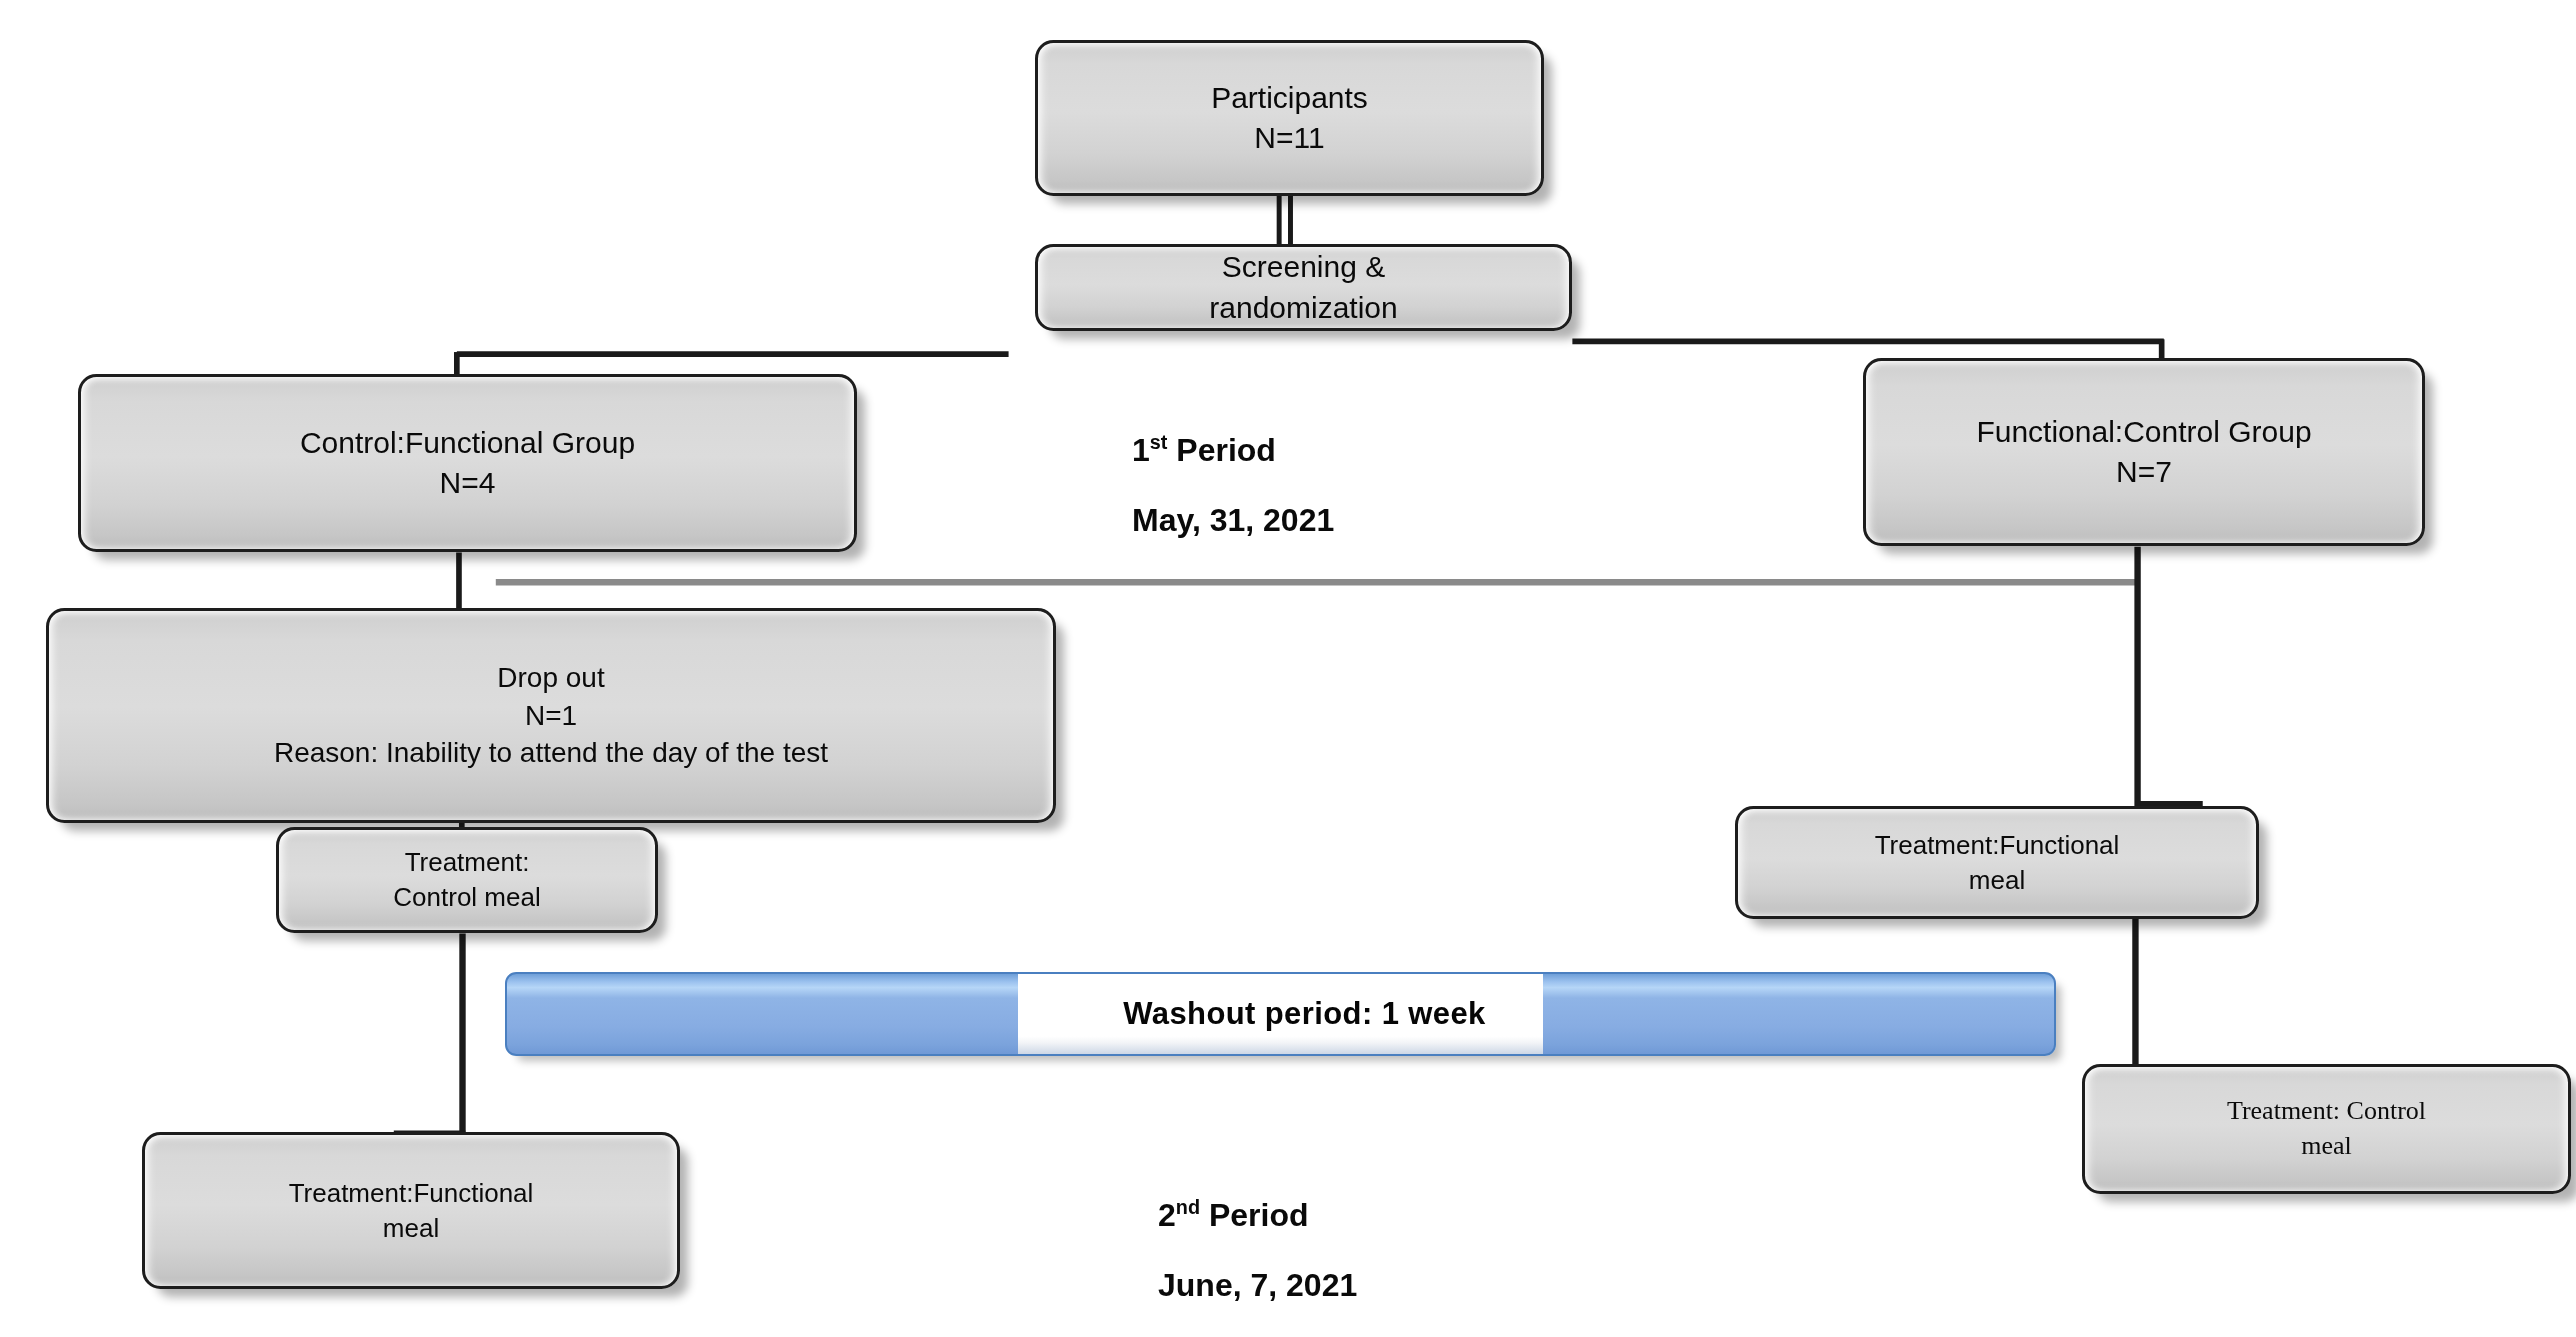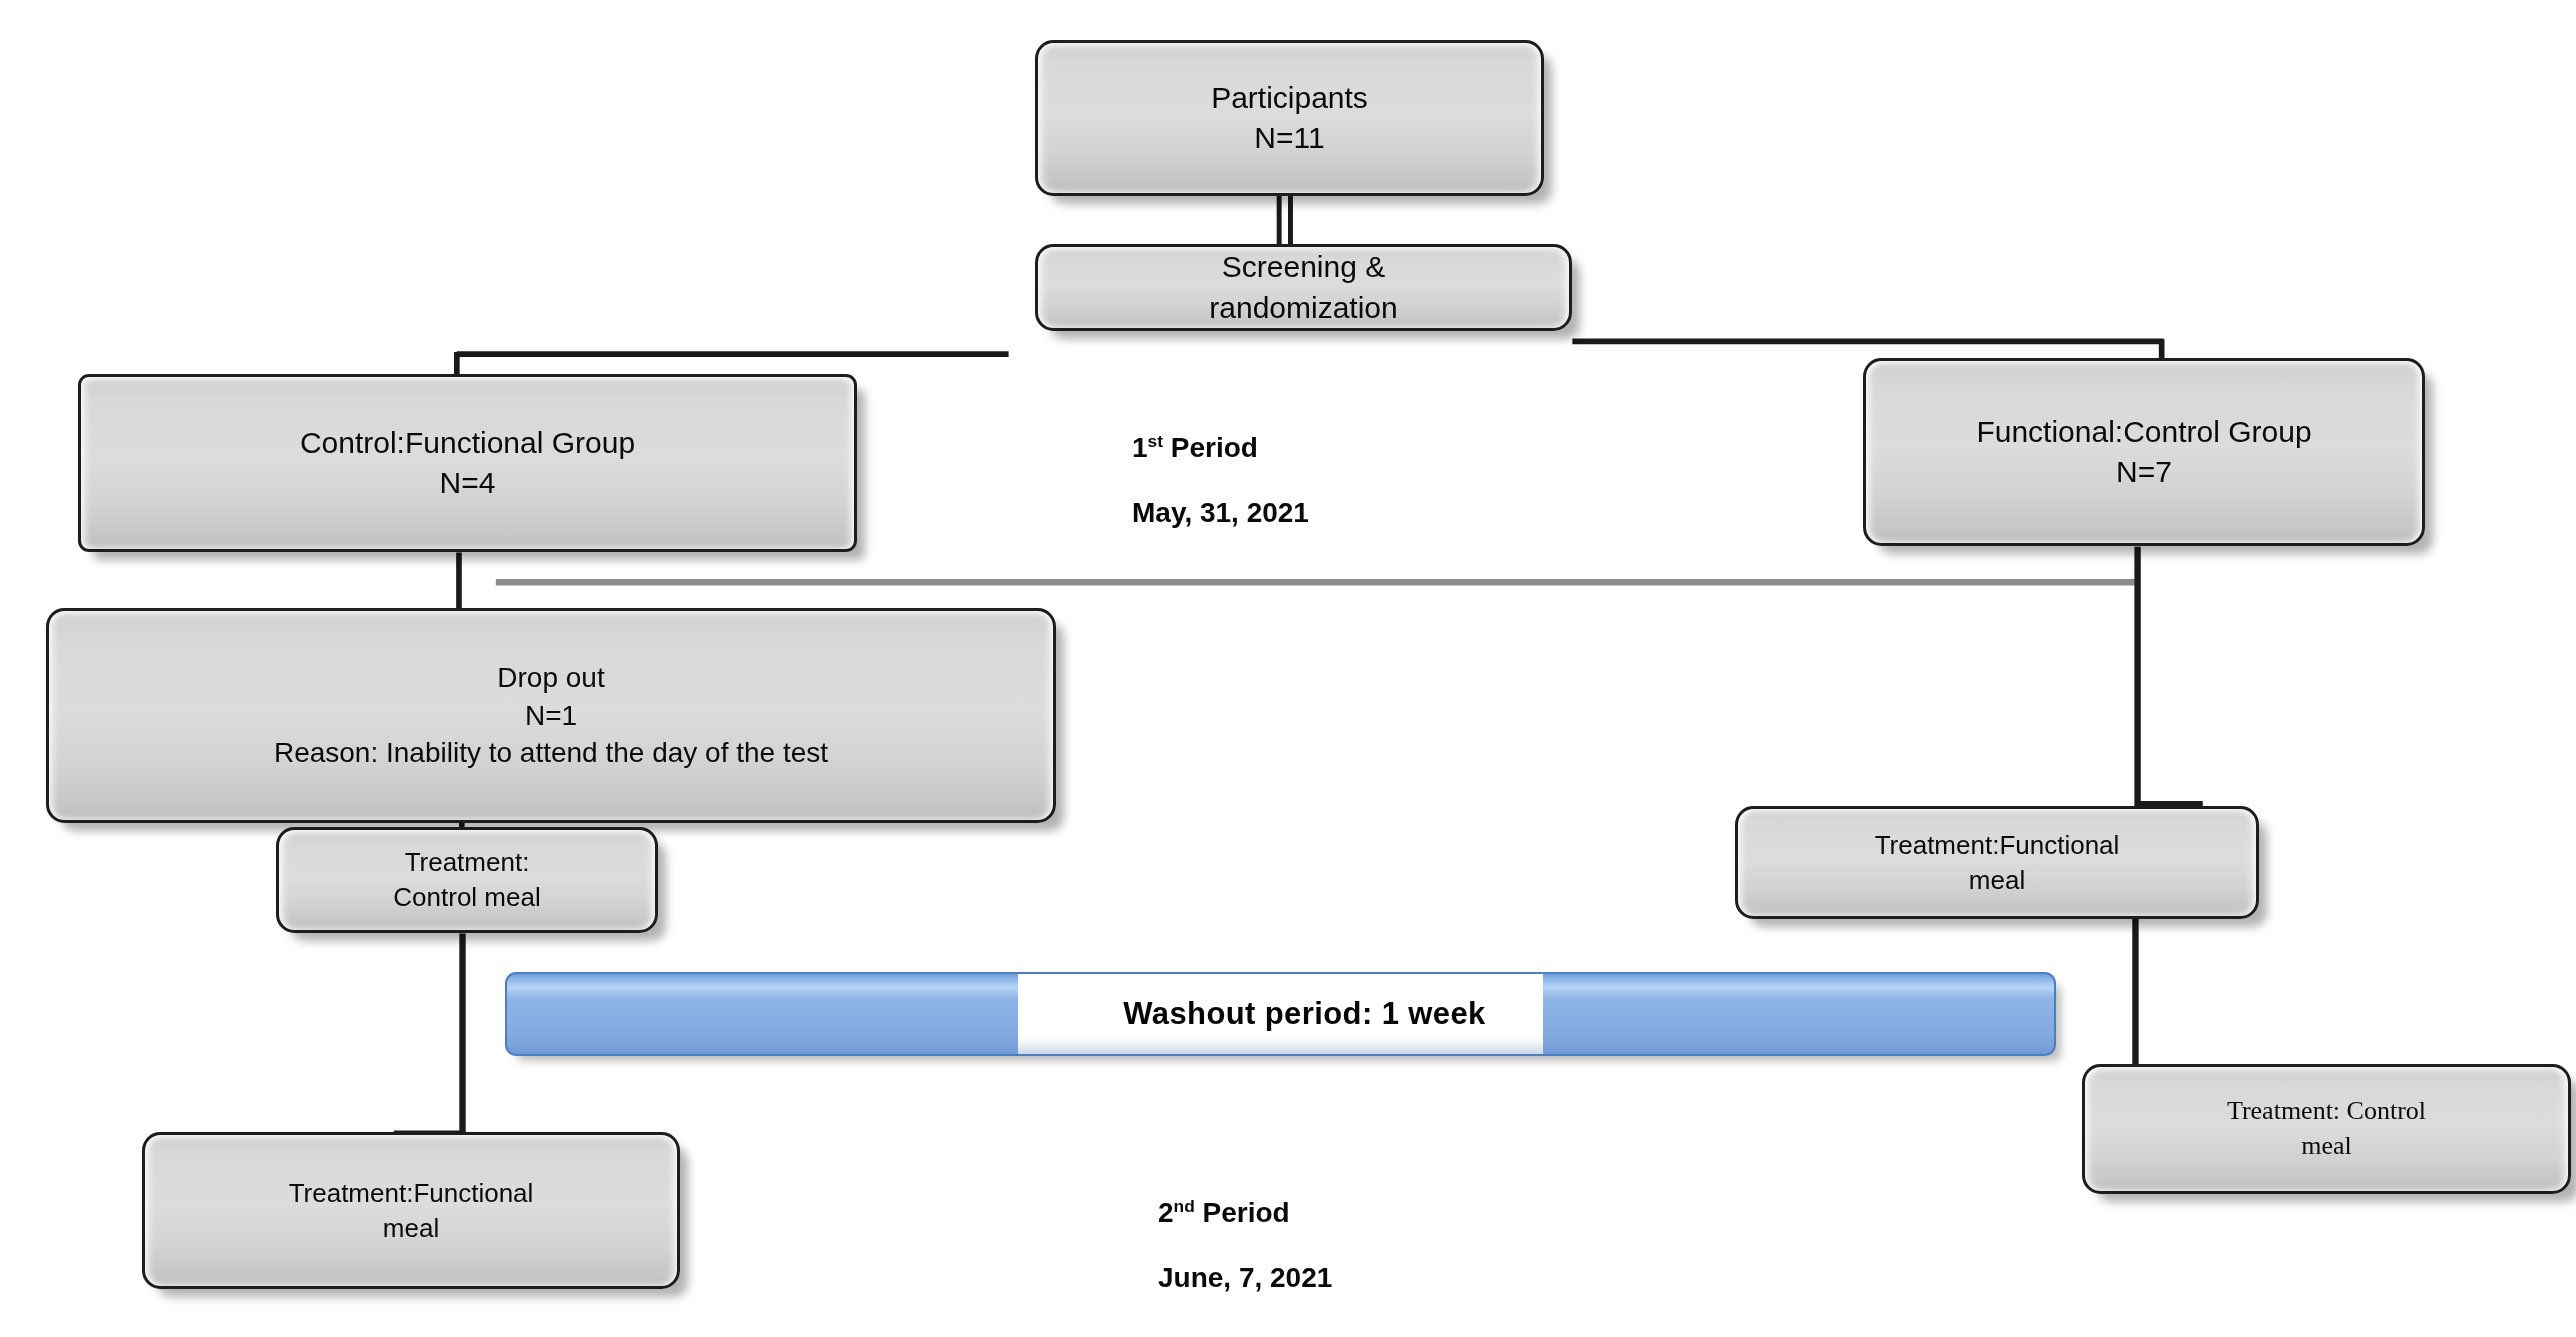--- a/index.html
+++ b/index.html
@@ -111,21 +111,21 @@
     font-weight: bold;
     color: #060606;
     letter-spacing: 0.4px;
     white-space: nowrap;
   }
 
   
   .period-caption {
     position: absolute;
     font-weight: bold;
-    font-size: 28px;
+    font-size: 32px;
     color: #0a0a0a;
     z-index: 4;
   }
   .period-caption .cap-line { display: block; white-space: nowrap; }
   .period-caption .cap-line + .cap-line { margin-top: 33px; }
   .period-caption sup {
     font-size: 0.62em;
     vertical-align: super;
     line-height: 0;
   }
@@ -183,21 +183,21 @@
   <div class="node" style="left:1035px; top:40px; width:509px; height:156px;">
     <span class="line t-lg">Participants</span>
     <span class="line t-lg">N=11</span>
   </div>
 
   <div class="node" style="left:1035px; top:244px; width:537px; height:87px;">
     <span class="line t-lg">Screening &amp;</span>
     <span class="line t-lg">randomization</span>
   </div>
 
-  <div class="node" style="left:78px; top:374px; width:779px; height:178px;border-radius:11px;">
+  <div class="node" style="left:78px; top:374px; width:779px; height:178px;">
     <span class="line t-lg">Control:Functional Group</span>
     <span class="line t-lg">N=4</span>
   </div>
 
   <div class="node" style="left:1863px; top:358px; width:562px; height:188px;">
     <span class="line t-lg">Functional:Control Group</span>
     <span class="line t-lg">N=7</span>
   </div>
 
   <div class="node" style="left:46px; top:608px; width:1010px; height:215px;">

